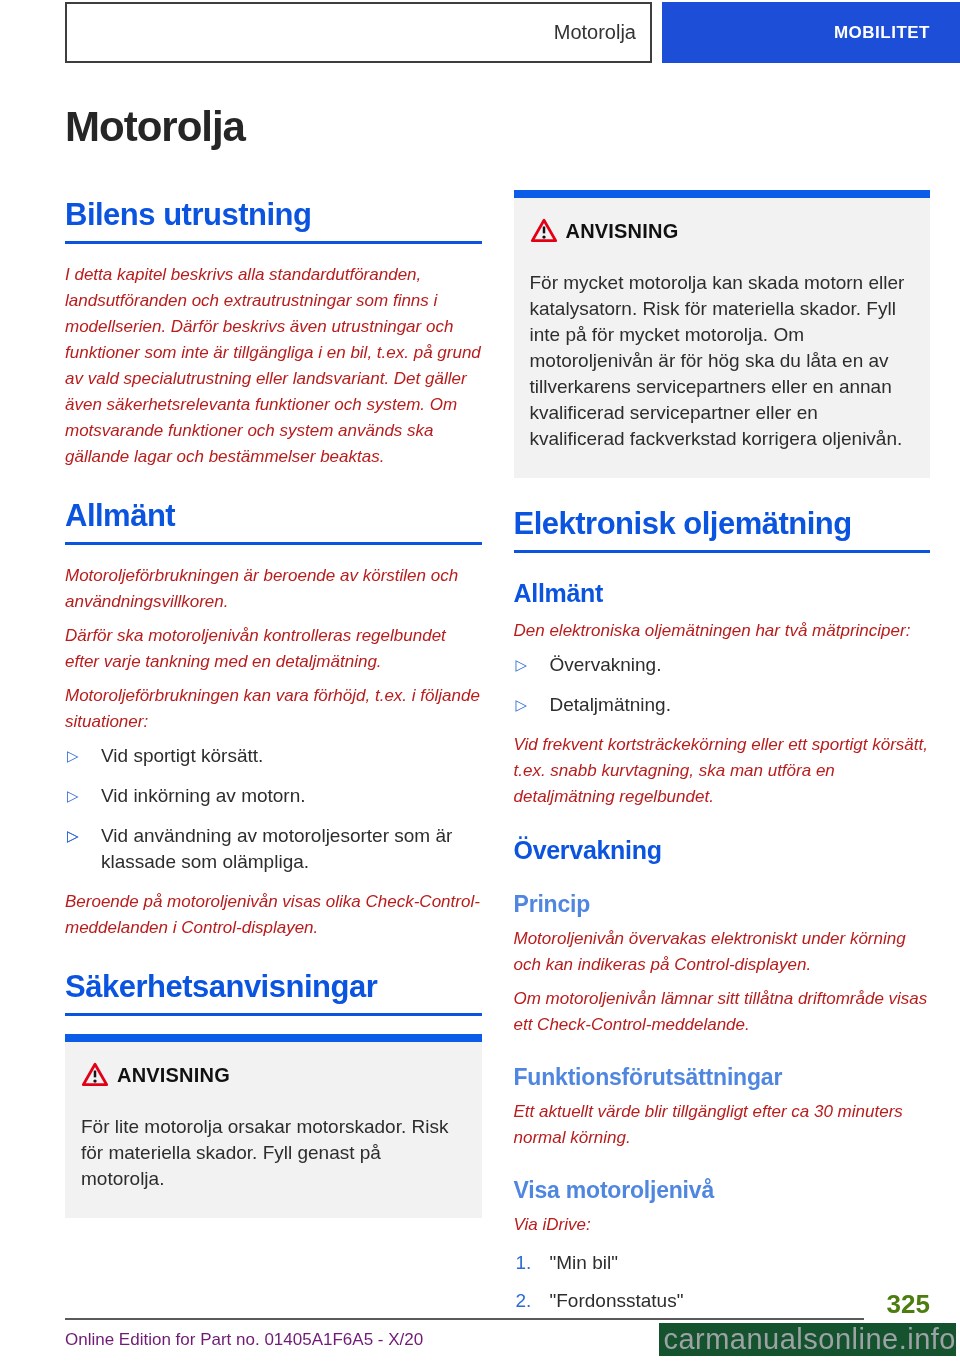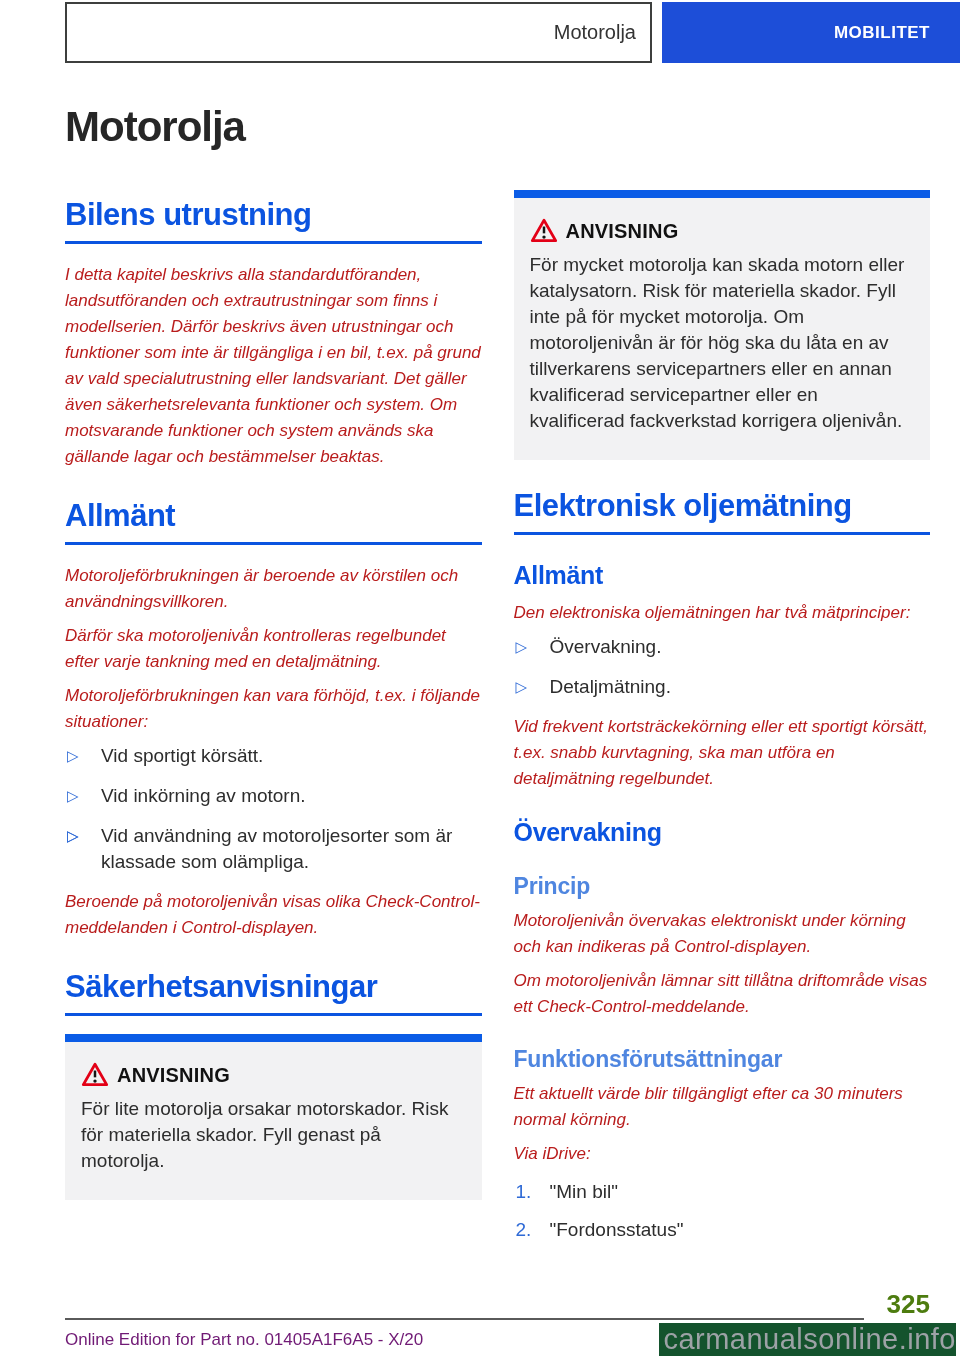--- a/index.html
+++ b/index.html
@@ -77,21 +77,21 @@
 
   
   .notice {
     background: #f2f2f3;
     border-top: 8px solid #0b5ce6;
     padding: 20px 16px 26px 16px;
     margin-top: 14px;
   }
   .notice-head { display: flex; align-items: flex-end; gap: 8px; }
   .notice-title { font-size: 20px; font-weight: bold; color: #111; letter-spacing: .2px; }
-  .notice-text { font-size: 19px; line-height: 26px; margin-top: 9px; color: #2d2d2d; }
+  .notice-text { font-size: 19px; line-height: 26px; margin-top: 27px; color: #2d2d2d; }
   .warn-icon { flex: 0 0 auto; display: block; }
 
   
   .page-number {
     position: absolute; right: 30px; bottom: 42px;
     font-size: 26px; font-weight: bold; color: #4d7c0f;
   }
   .footer-rule {
     position: absolute; left: 65px; width: 799px; bottom: 42px;
     border-top: 2px solid #5a5a5a;
@@ -200,20 +200,21 @@
 
     <div class="h3">Övervakning</div>
 
     <div class="h4">Princip</div>
     <p class="body">Motoroljenivån övervakas elektroniskt under körning och kan indikeras på Control-displayen.</p>
     <p class="body">Om motoroljenivån lämnar sitt tillåtna driftområde visas ett Check-Control-meddelande.</p>
 
     <div class="h4">Funktionsförutsättningar</div>
     <p class="body">Ett aktuellt värde blir tillgängligt efter ca 30 minuters normal körning.</p>
 
+    <div class="h4">Visa motoroljenivå</div>
     <p class="body">Via iDrive:</p>
 
     <ol class="steps">
       <li>
         <span class="num">1.</span>
         <span>"Min bil"</span>
       </li>
       <li>
         <span class="num">2.</span>
         <span>"Fordonsstatus"</span>

